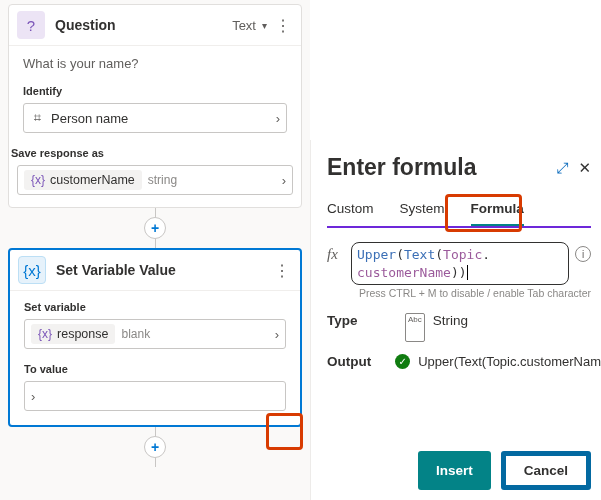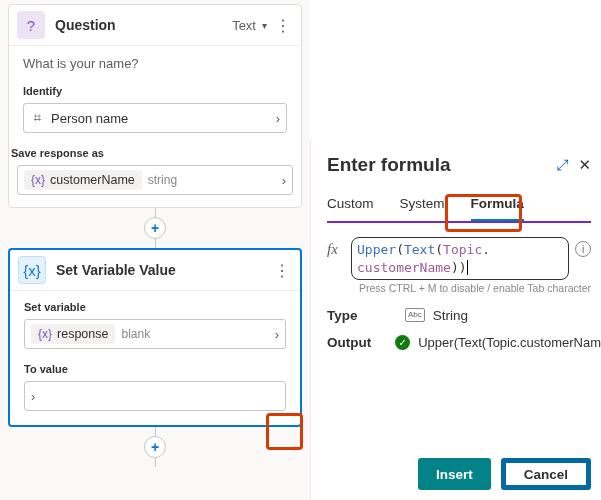--- a/index.html
+++ b/index.html
@@ -123,21 +123,21 @@
     background: #fff;
     padding: 14px 10px 10px 16px;
     border-left: 1px solid #edebe9;
     display: flex;
     flex-direction: column;
   }
   .panel-head {
     display: flex; align-items: center; justify-content: space-between;
     margin-bottom: 14px;
   }
-  .panel-title { font-size: 19px; font-weight: 600; }
+  .panel-title { font-size: 23px; font-weight: 600; }
   .panel-ctrls { display: flex; gap: 10px; color: #106ebe; }
   .panel-ctrls span { font-size: 15px; }
   .close-x { color: #333; }
   .tabs {
     display: flex; gap: 26px;
     border-bottom: 2px solid #6d28d9;
     margin-bottom: 14px;
     padding-top: 6px;
   }
   .tab { padding-bottom: 8px; font-size: 13.5px; color: #323130; }
@@ -162,35 +162,35 @@
     display: inline-flex; align-items: center; justify-content: center;
     font-size: 10px; color: #605e5c;
     margin-top: 4px;
   }
   .hint { font-size: 10.5px; color: #8a8886; margin-left: 24px; margin-bottom: 14px; padding-left: 8px; }
   .kv-row { display: flex; align-items: flex-start; gap: 24px; margin-bottom: 12px; font-size: 13.5px; }
   .kv-key { width: 54px; font-weight: 600; }
   .kv-val { display: flex; align-items: flex-start; gap: 8px; flex:1;}
   .abc-badge {
     font-size: 8px; border: 1px solid #8a8886; padding: 0 2px; border-radius: 2px;
-    color: #605e5c; height: 14px; line-height: 11px;
+    color: #605e5c; height: 29px; line-height: 11px;
   }
   .check-badge {
     width: 15px; height: 15px; border-radius: 50%; background: #107c10;
     color: #fff; display: inline-flex; align-items: center; justify-content: center;
     font-size: 10px; flex-shrink: 0;
   }
   .output-text { font-size: 13px; line-height: 1.3; }
   .panel-footer {
     margin-top: auto;
     display: flex; justify-content: flex-end; gap: 10px;
     padding-top: 8px;
   }
   .btn {
-    height: 32px; padding: 0 18px;
+    height: 39px; padding: 0 18px;
     border-radius: 3px;
     font-size: 13.5px; font-weight: 600;
     display: flex; align-items: center;
   }
   .btn-primary { background: #038387; color: #fff; border: none;}
   .btn-secondary { background: #fff; border: 5px solid #0369a1; color: #323130; }
 </style>
 </head>
 <body>
 

